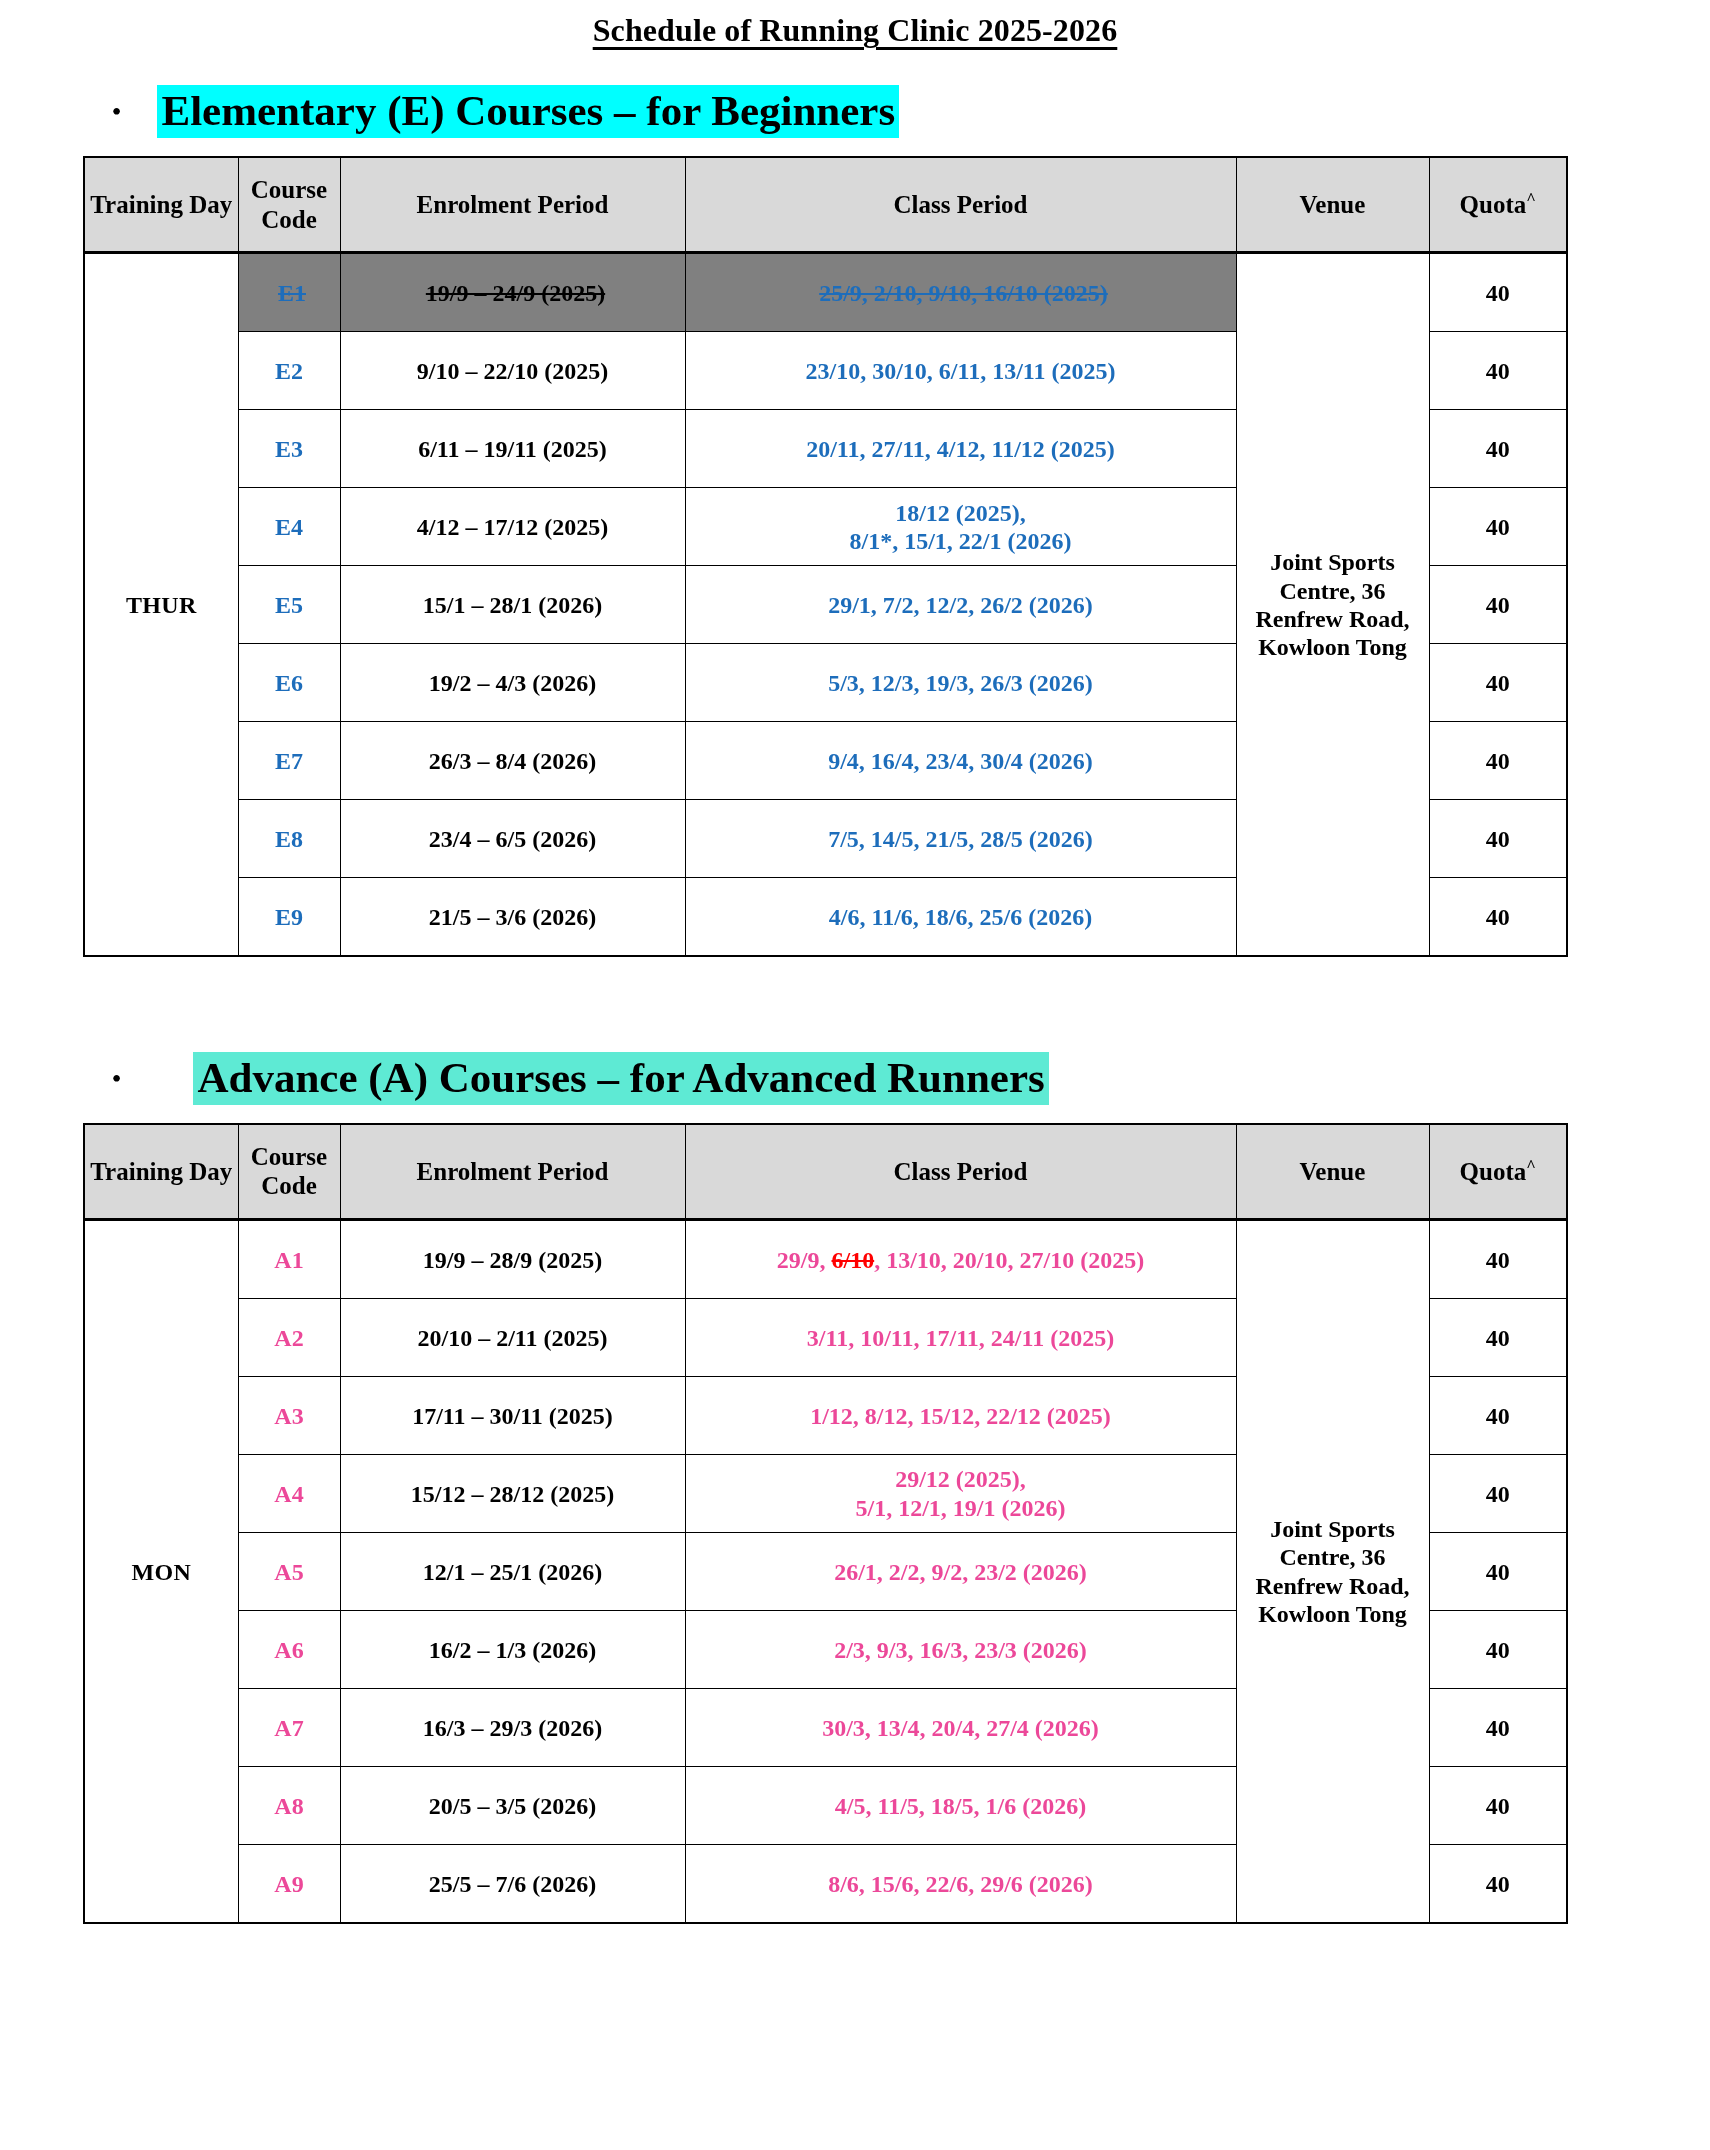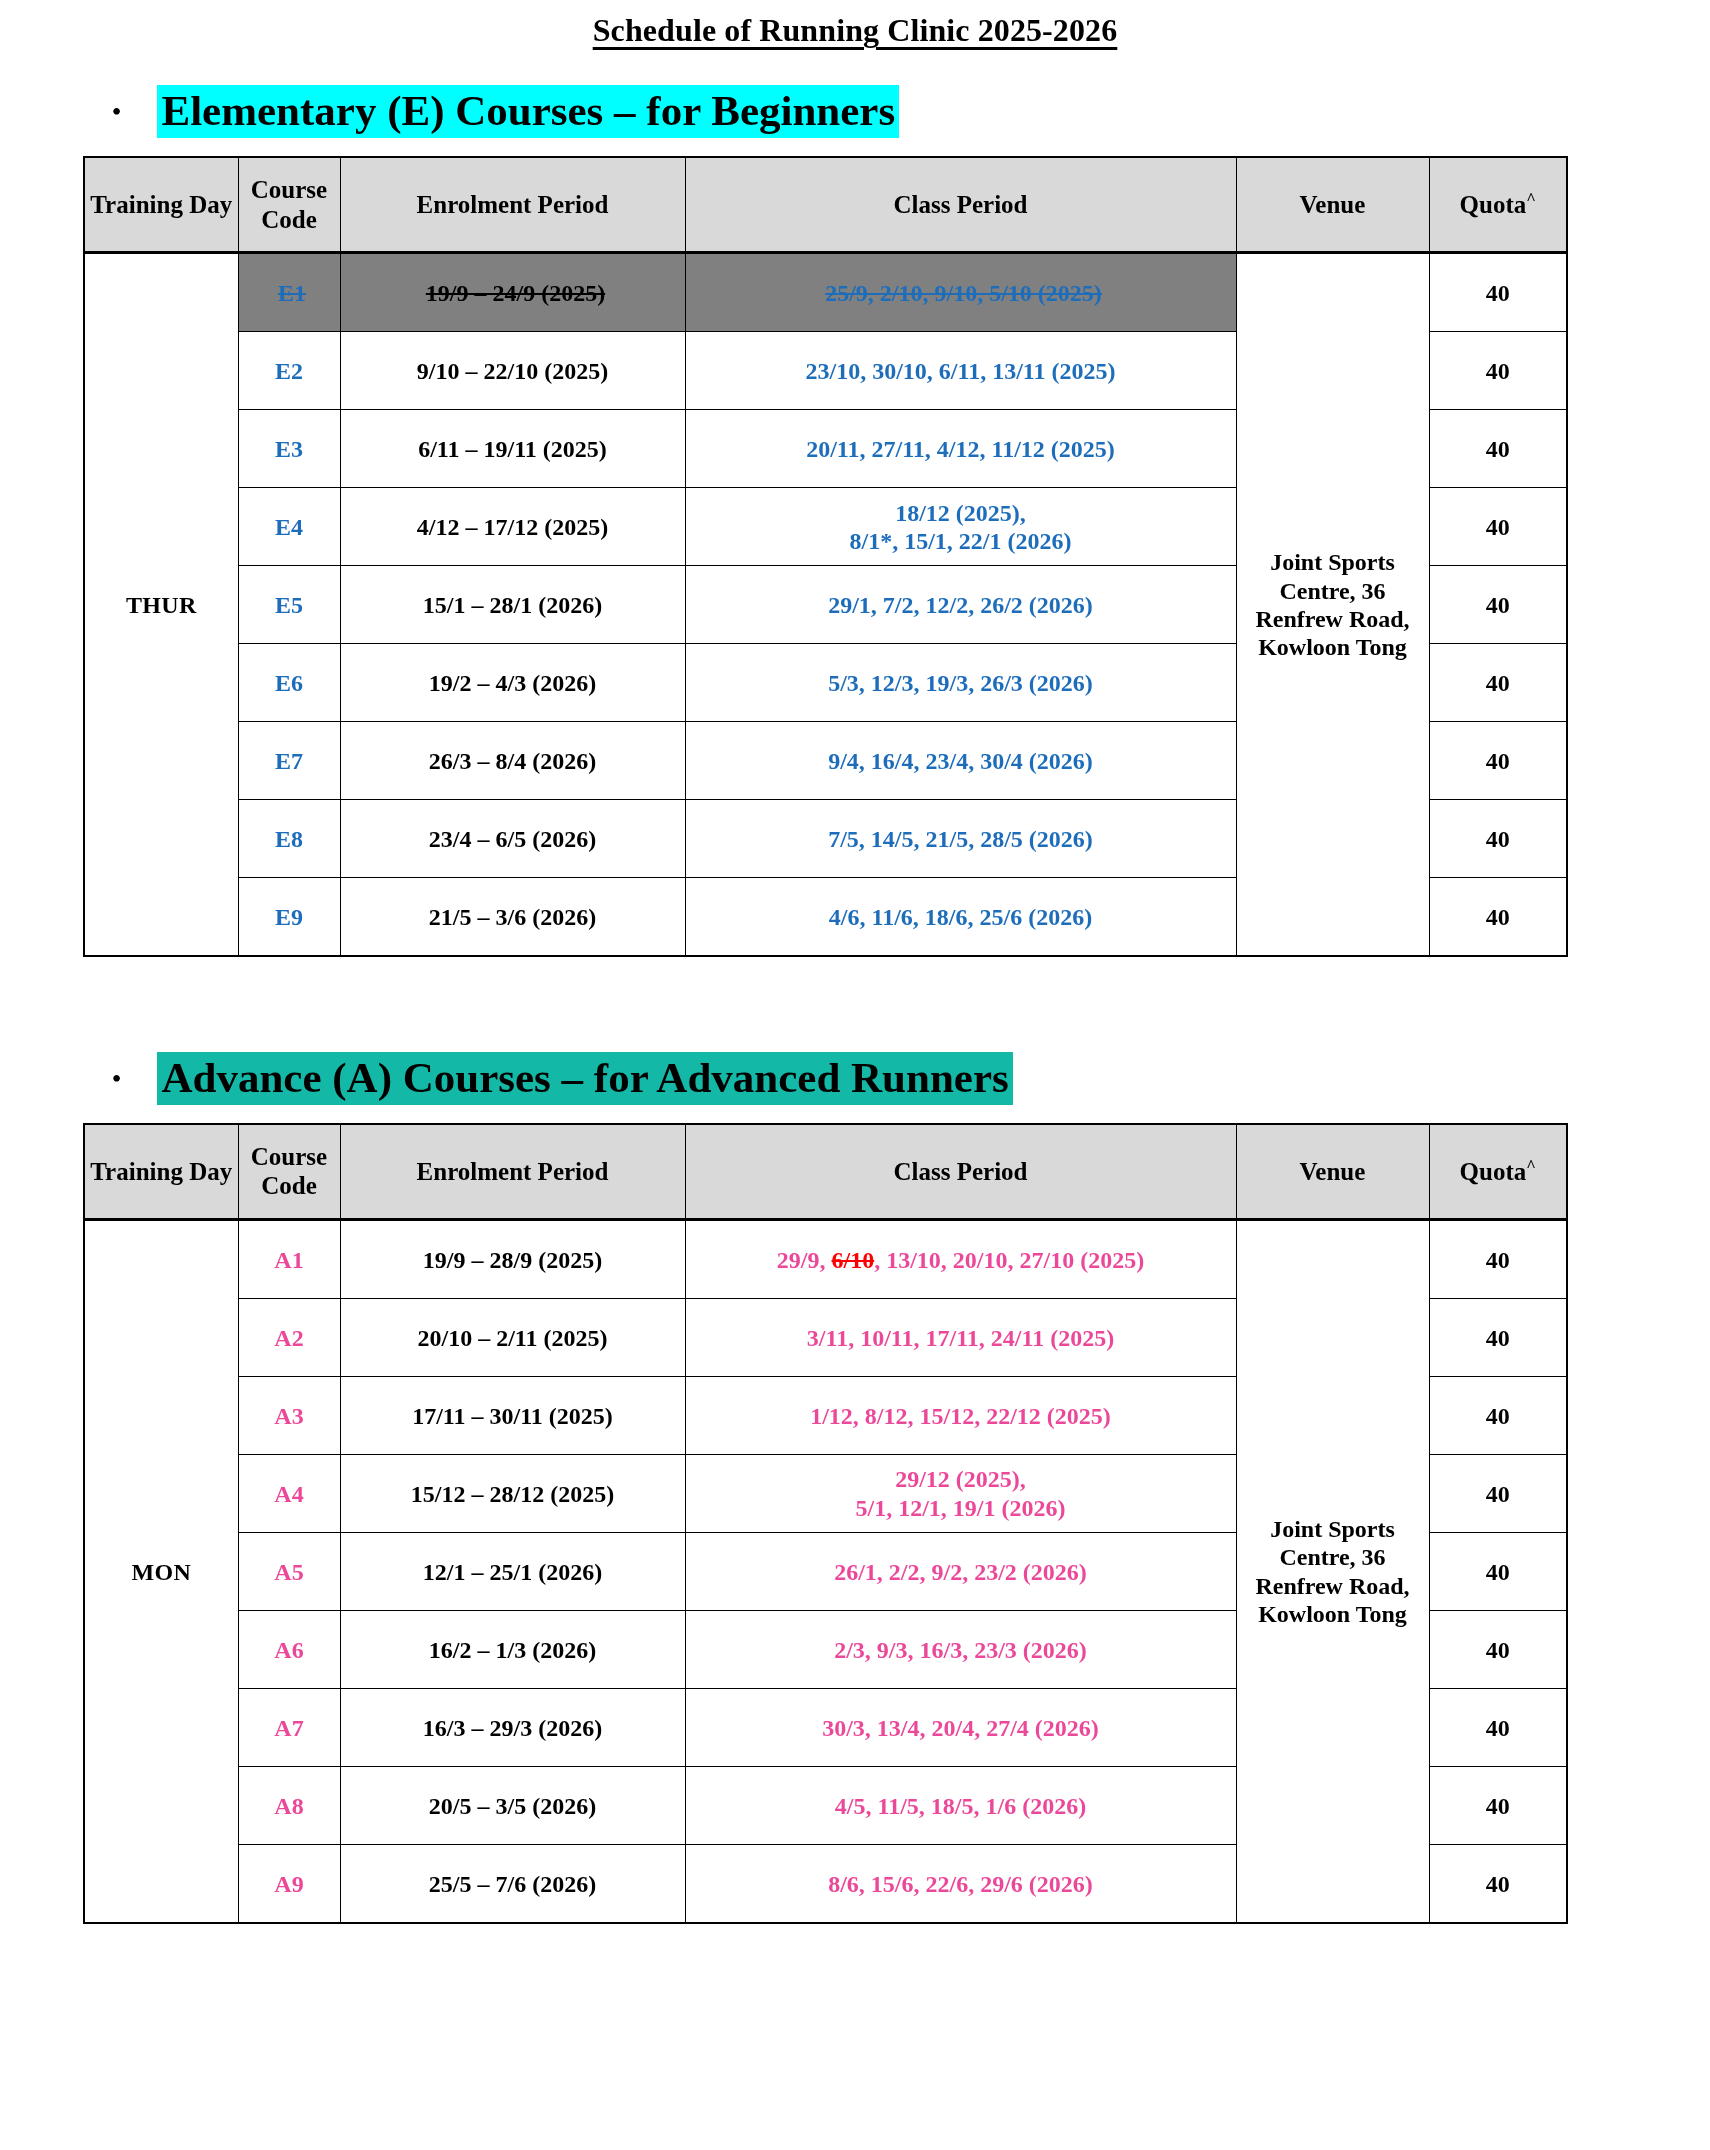--- a/index.html
+++ b/index.html
@@ -50,21 +50,21 @@
     padding-right: 27.6px;
   }
   .section-title {
     font-size: 43px;
     font-weight: bold;
     line-height: 1.12;
     padding: 1.4px 4.1px 2.8px 4.1px;
     white-space: nowrap;
   }
   .hl-cyan  { background: #00FFFF; }
-  .hl-green { background: #14b8a6; }
+  .hl-green { background: #5eead4; margin-left: 36px; }
 
   
   table.sched {
     border-collapse: collapse;
     table-layout: fixed;
     width: 1346px;
     margin-top: 18px;
     border: 2.8px solid #000000;
   }
   table.sched td, table.sched th {
@@ -158,21 +158,21 @@
         <th>Class Period</th>
         <th>Venue</th>
         <th><span>Quota</span><span class="sup-caret">^</span></th>
       </tr>
     </thead>
     <tbody>
       <tr class="body-row cancelled">
         <td class="day-cell" rowspan="9">THUR</td>
         <td class="code-cell shaded"><span class="txt-blue strike">E1</span></td>
         <td class="enrol-cell shaded"><span class="strike">19/9 – 24/9 (2025)</span></td>
-        <td class="class-cell shaded"><span class="txt-blue strike">25/9, 2/10, 9/10, 5/10 (2025)</span></td>
+        <td class="class-cell shaded"><span class="txt-blue strike">25/9, 2/10, 9/10, 16/10 (2025)</span></td>
         <td class="venue-cell" rowspan="9">Joint Sports Centre, 36 Renfrew Road, Kowloon Tong</td>
         <td class="quota-cell">40</td>
       </tr>
 
       <tr class="body-row">
         <td class="code-cell"><span class="txt-blue">E2</span></td>
         <td class="enrol-cell">9/10 – 22/10 (2025)</td>
         <td class="class-cell"><span class="txt-blue">23/10, 30/10, 6/11, 13/11 (2025)</span></td>
         <td class="quota-cell">40</td>
       </tr>

